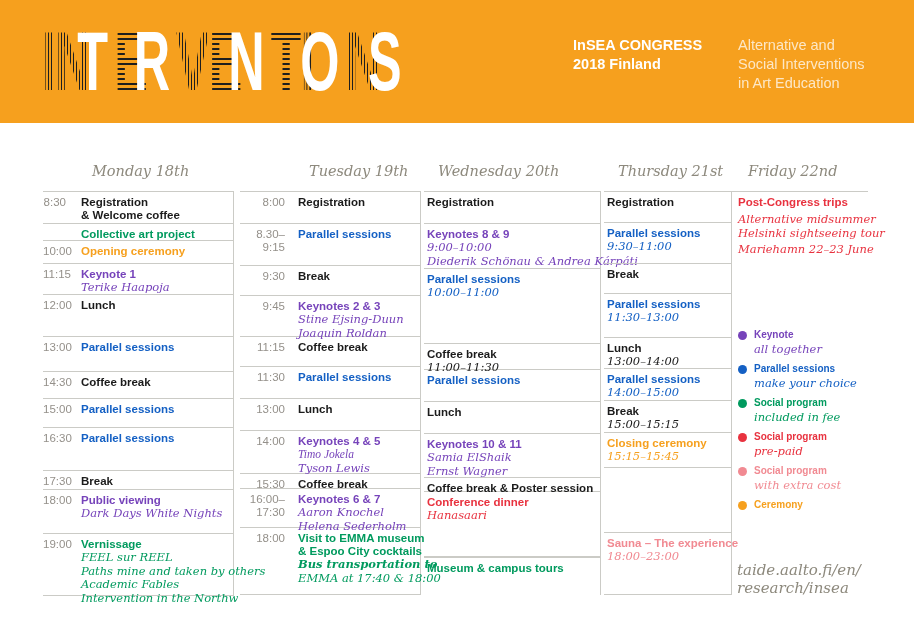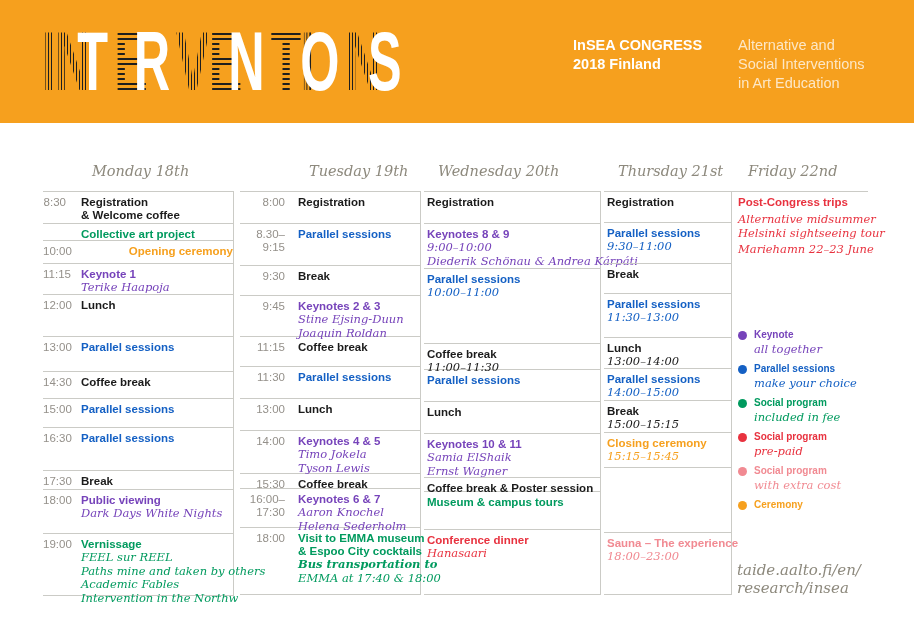--- a/index.html
+++ b/index.html
@@ -156,21 +156,21 @@
       </div>
     </div>
     <div class="row" style="height: 17px;">
       <div class="timecell" style="width: 23px;"></div>
       <div class="cellc" style="padding-left: 15px;">
         <div class="lb" style="color: var(--green);">Collective art project</div>
       </div>
     </div>
     <div class="row" style="height: 23px;">
       <div class="timecell" style="width: 23px;">10:00</div>
-      <div class="cellc" style="padding-left: 15px; text-align: right;">
+      <div class="cellc" style="padding-left: 15px;">
         <div class="lb" style="color: var(--orange);">Opening ceremony</div>
       </div>
     </div>
     <div class="row" style="height: 31px;">
       <div class="timecell" style="width: 23px;">11:15</div>
       <div class="cellc" style="padding-left: 15px;">
         <div class="lb" style="color: var(--purple);">Keynote 1</div>
         <div class="li" style="color: var(--purple);">Terike Haapoja</div>
       </div>
     </div>
@@ -270,21 +270,21 @@
     <div class="row" style="height: 32px;">
       <div class="timecell" style="width: 45px;">13:00</div>
       <div class="cellc" style="padding-left: 13px;">
         <div class="lb" style="color: var(--black);">Lunch</div>
       </div>
     </div>
     <div class="row" style="height: 43px;">
       <div class="timecell" style="width: 45px;">14:00</div>
       <div class="cellc" style="padding-left: 13px;">
         <div class="lb" style="color: var(--purple);">Keynotes 4 &amp; 5</div>
-        <div class="li" style="color: var(--purple);">Timo Jokela</div>
+        <div class="li" style="color: var(--purple); font-family: Liberation Serif, serif;">Timo Jokela</div>
         <div class="li" style="color: var(--purple);">Tyson Lewis</div>
       </div>
     </div>
     <div class="row" style="height: 15px;">
       <div class="timecell" style="width: 45px;">15:30</div>
       <div class="cellc" style="padding-left: 13px;">
         <div class="lb" style="color: var(--black);">Coffee break</div>
       </div>
     </div>
     <div class="row" style="height: 39px;">
@@ -345,31 +345,31 @@
         <div class="lb" style="color: var(--purple);">Keynotes 10 &amp; 11</div>
         <div class="li" style="color: var(--purple);">Samia ElShaik</div>
         <div class="li" style="color: var(--purple);">Ernst Wagner</div>
       </div>
     </div>
     <div class="row" style="height: 14px;">
       <div class="cellc" style="padding-left: 3px;">
         <div class="lb" style="color: var(--black);">Coffee break &amp; Poster session</div>
       </div>
     </div>
-    <div class="row" style="height: 38px;">
-      <div class="cellc" style="padding-left: 3px;">
-        <div class="lb" style="color: var(--green);">Museum &amp; campus tours</div>
-      </div>
-    </div>
     <div class="row last" style="height: 66px;">
       <div class="cellc" style="padding-left: 3px;">
         <div class="lb" style="color: var(--red);">Conference dinner</div>
         <div class="li" style="color: var(--red);">Hanasaari</div>
       </div>
     </div>
+    <div class="row" style="height: 38px;">
+      <div class="cellc" style="padding-left: 3px;">
+        <div class="lb" style="color: var(--green);">Museum &amp; campus tours</div>
+      </div>
+    </div>
   </div>
 <div class="col" style="left: 604px; width: 127px;">
     <div class="row" style="height: 31px;">
       <div class="cellc" style="padding-left: 3px;">
         <div class="lb" style="color: var(--black);">Registration</div>
       </div>
     </div>
     <div class="row" style="height: 41px;">
       <div class="cellc" style="padding-left: 3px;">
         <div class="lb" style="color: var(--blue);">Parallel sessions</div>

